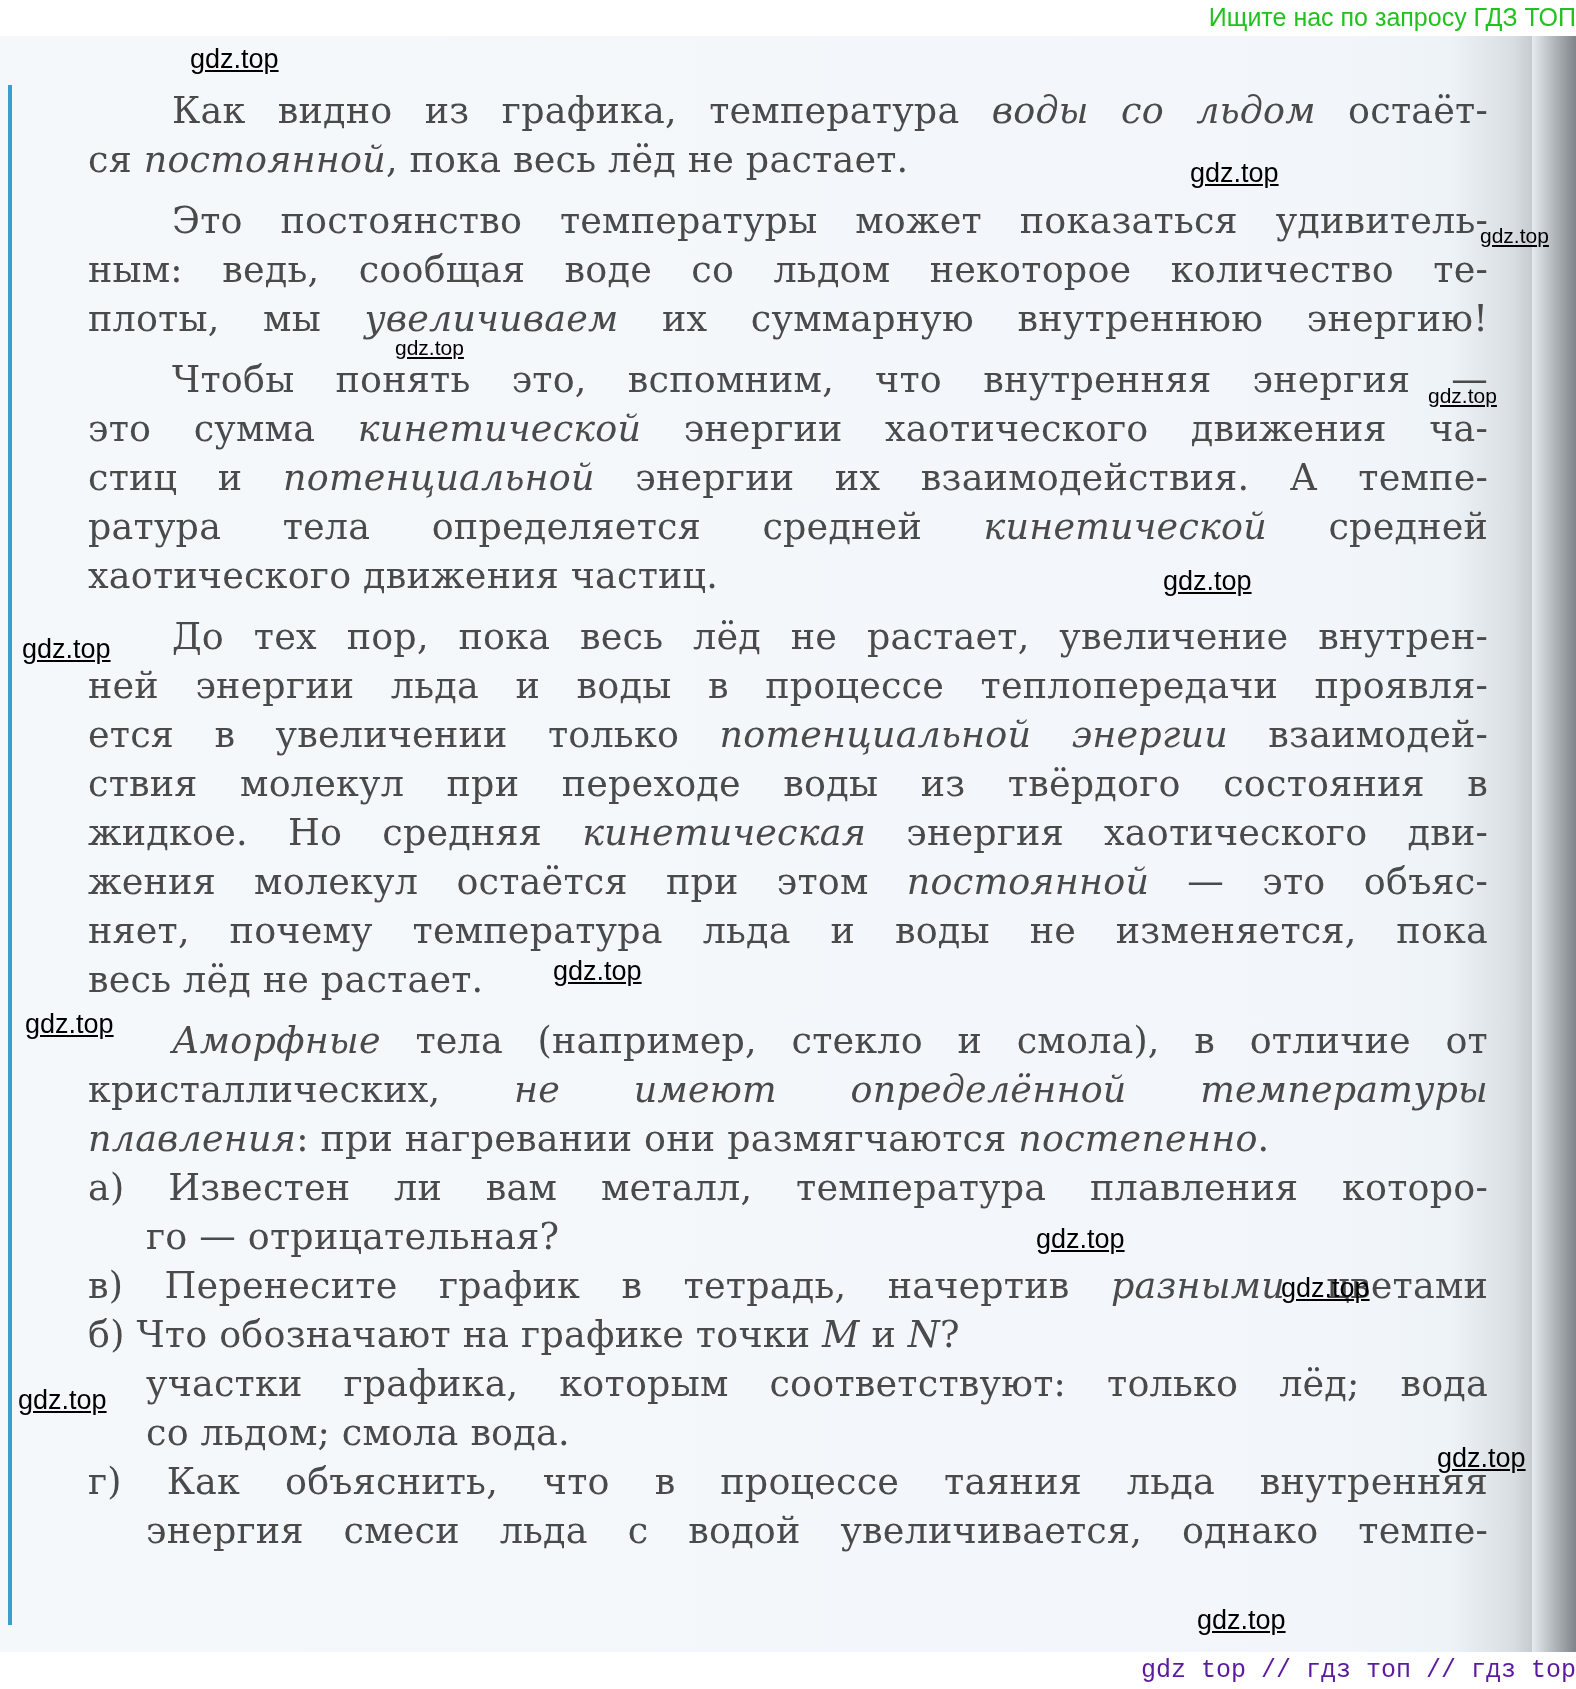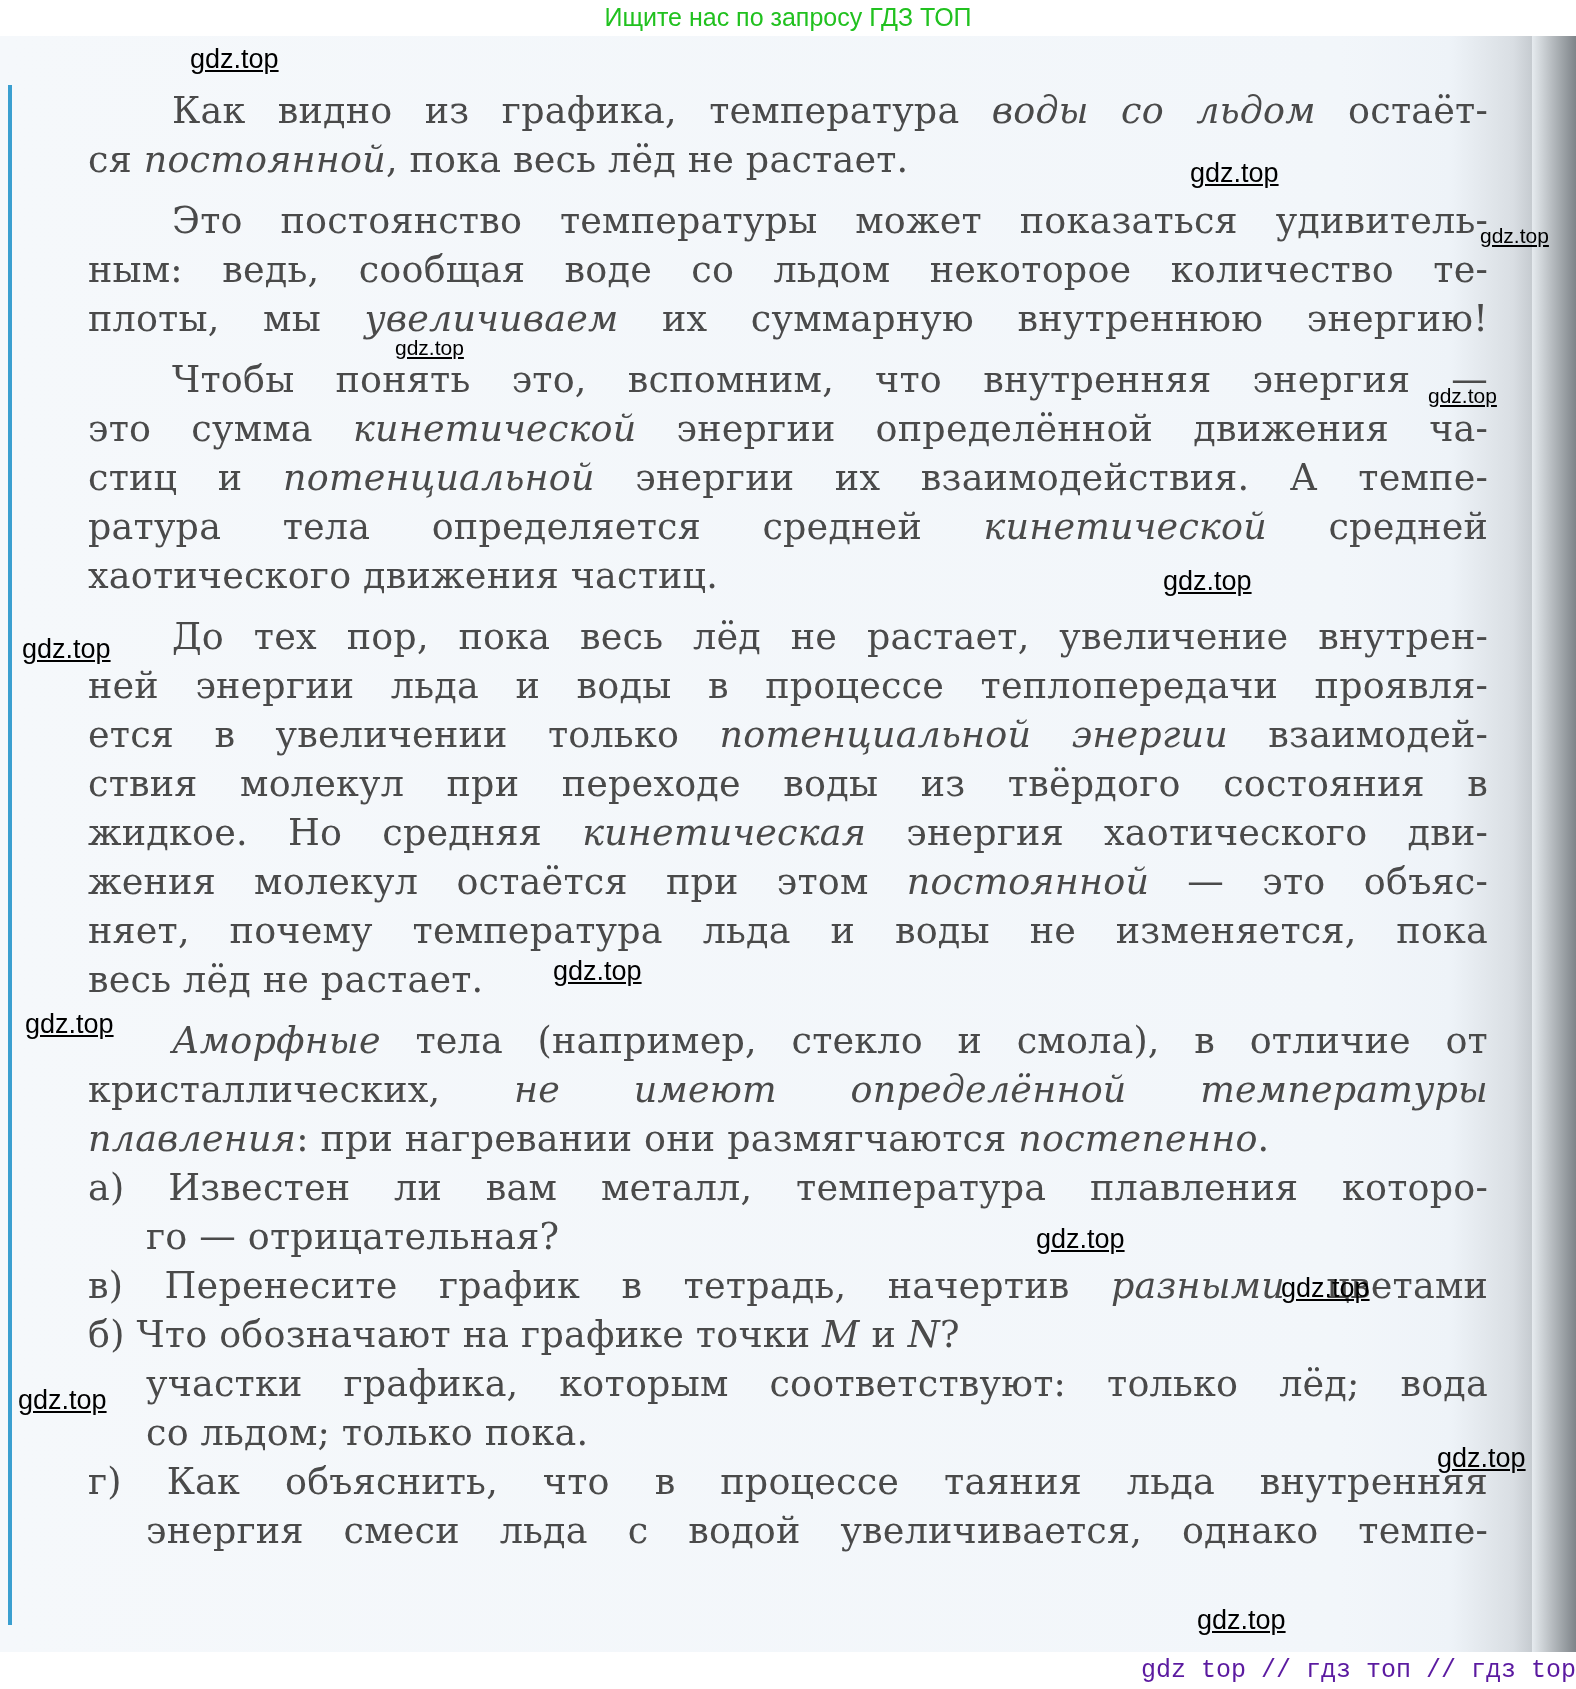--- a/index.html
+++ b/index.html
@@ -3,21 +3,21 @@
 <meta charset="utf-8">
 <style>
   html, body { margin: 0; padding: 0; }
   body {
     width: 1576px; height: 1689px; position: relative; overflow: hidden;
     background: #ffffff;
     font-family: "DejaVu Serif", "Liberation Serif", serif;
   }
   .top-banner {
     position: absolute; left: 0; top: 0; width: 1576px; height: 34px;
-    text-align: center; font-family: "Liberation Sans", sans-serif;
+    text-align: right; font-family: "Liberation Sans", sans-serif;
     font-size: 25px; color: #21c11f; line-height: 34px;
   }
   .page {
     position: absolute; left: 0; top: 36px; width: 1576px; height: 1616px;
     background: linear-gradient(90deg, #f5f8fb 0%, #f2f6fa 85%, #eef3f8 92%, #d9dee3 96%, #9aa0a5 100%);
   }
   .page-edge {
     position: absolute; right: 0; top: 36px; width: 44px; height: 1616px;
     background: linear-gradient(90deg, #e6ebef 0%, #bcc1c5 40%, #7e8489 100%);
   }
@@ -60,21 +60,21 @@
   <span class="line indent"><span>Как видно из графика, температура </span><em>воды со льдом</em><span> остаёт-</span></span>
   <span class="line last"><span>ся </span><em>постоянной</em><span>, пока весь лёд не растает.</span></span>
   <div class="gap"></div>
 
   <span class="line indent"><span>Это постоянство температуры может показаться удивитель-</span></span>
   <span class="line"><span>ным: ведь, сообщая воде со льдом некоторое количество те-</span></span>
   <span class="line"><span>плоты, мы </span><em>увеличиваем</em><span> их суммарную внутреннюю энергию!</span></span>
   <div class="gap"></div>
 
   <span class="line indent"><span>Чтобы понять это, вспомним, что внутренняя энергия —</span></span>
-  <span class="line"><span>это сумма </span><em>кинетической</em><span> энергии определённой движения ча-</span></span>
+  <span class="line"><span>это сумма </span><em>кинетической</em><span> энергии хаотического движения ча-</span></span>
   <span class="line"><span>стиц и </span><em>потенциальной</em><span> энергии их взаимодействия. А темпе-</span></span>
   <span class="line"><span>ратура тела определяется средней </span><em>кинетической</em><span> средней</span></span>
   <span class="line last"><span>хаотического движения частиц.</span></span>
   <div class="gap"></div>
 
   <span class="line indent"><span>До тех пор, пока весь лёд не растает, увеличение внутрен-</span></span>
   <span class="line"><span>ней энергии льда и воды в процессе теплопередачи проявля-</span></span>
   <span class="line"><span>ется в увеличении только </span><em>потенциальной энергии</em><span> взаимодей-</span></span>
   <span class="line"><span>ствия молекул при переходе воды из твёрдого состояния в</span></span>
   <span class="line"><span>жидкое. Но средняя </span><em>кинетическая</em><span> энергия хаотического дви-</span></span>
@@ -85,21 +85,21 @@
 
   <span class="line indent"><em>Аморфные</em><span> тела (например, стекло и смола), в отличие от</span></span>
   <span class="line"><span>кристаллических, </span><em>не имеют определённой температуры</em></span>
   <span class="line last"><em>плавления</em><span>: при нагревании они размягчаются </span><em>постепенно</em><span>.</span></span>
 
   <span class="line"><span>а) Известен ли вам металл, температура плавления которо-</span></span>
   <span class="line last qc"><span>го — отрицательная?</span></span>
   <span class="line"><span>в) Перенесите график в тетрадь, начертив </span><em>разными</em><span> цветами</span></span>
   <span class="line last"><span>б) Что обозначают на графике точки </span><em>M</em><span> и </span><em>N</em><span>?</span></span>
   <span class="line qc"><span>участки графика, которым соответствуют: только лёд; вода</span></span>
-  <span class="line last qc"><span>со льдом; только пока.</span></span>
+  <span class="line last qc"><span>со льдом; смола вода.</span></span>
   <span class="line"><span>г) Как объяснить, что в процессе таяния льда внутренняя</span></span>
   <span class="line qc"><span>энергия смеси льда с водой увеличивается, однако темпе-</span></span>
 </div>
 
 <span class="wm" style="left:190px;top:46px">gdz.top</span>
 <span class="wm" style="left:1190px;top:160px">gdz.top</span>
 <span class="wm sm" style="left:1480px;top:225px">gdz.top</span>
 <span class="wm sm" style="left:395px;top:337px">gdz.top</span>
 <span class="wm sm" style="left:1428px;top:385px">gdz.top</span>
 <span class="wm" style="left:1163px;top:568px">gdz.top</span>

